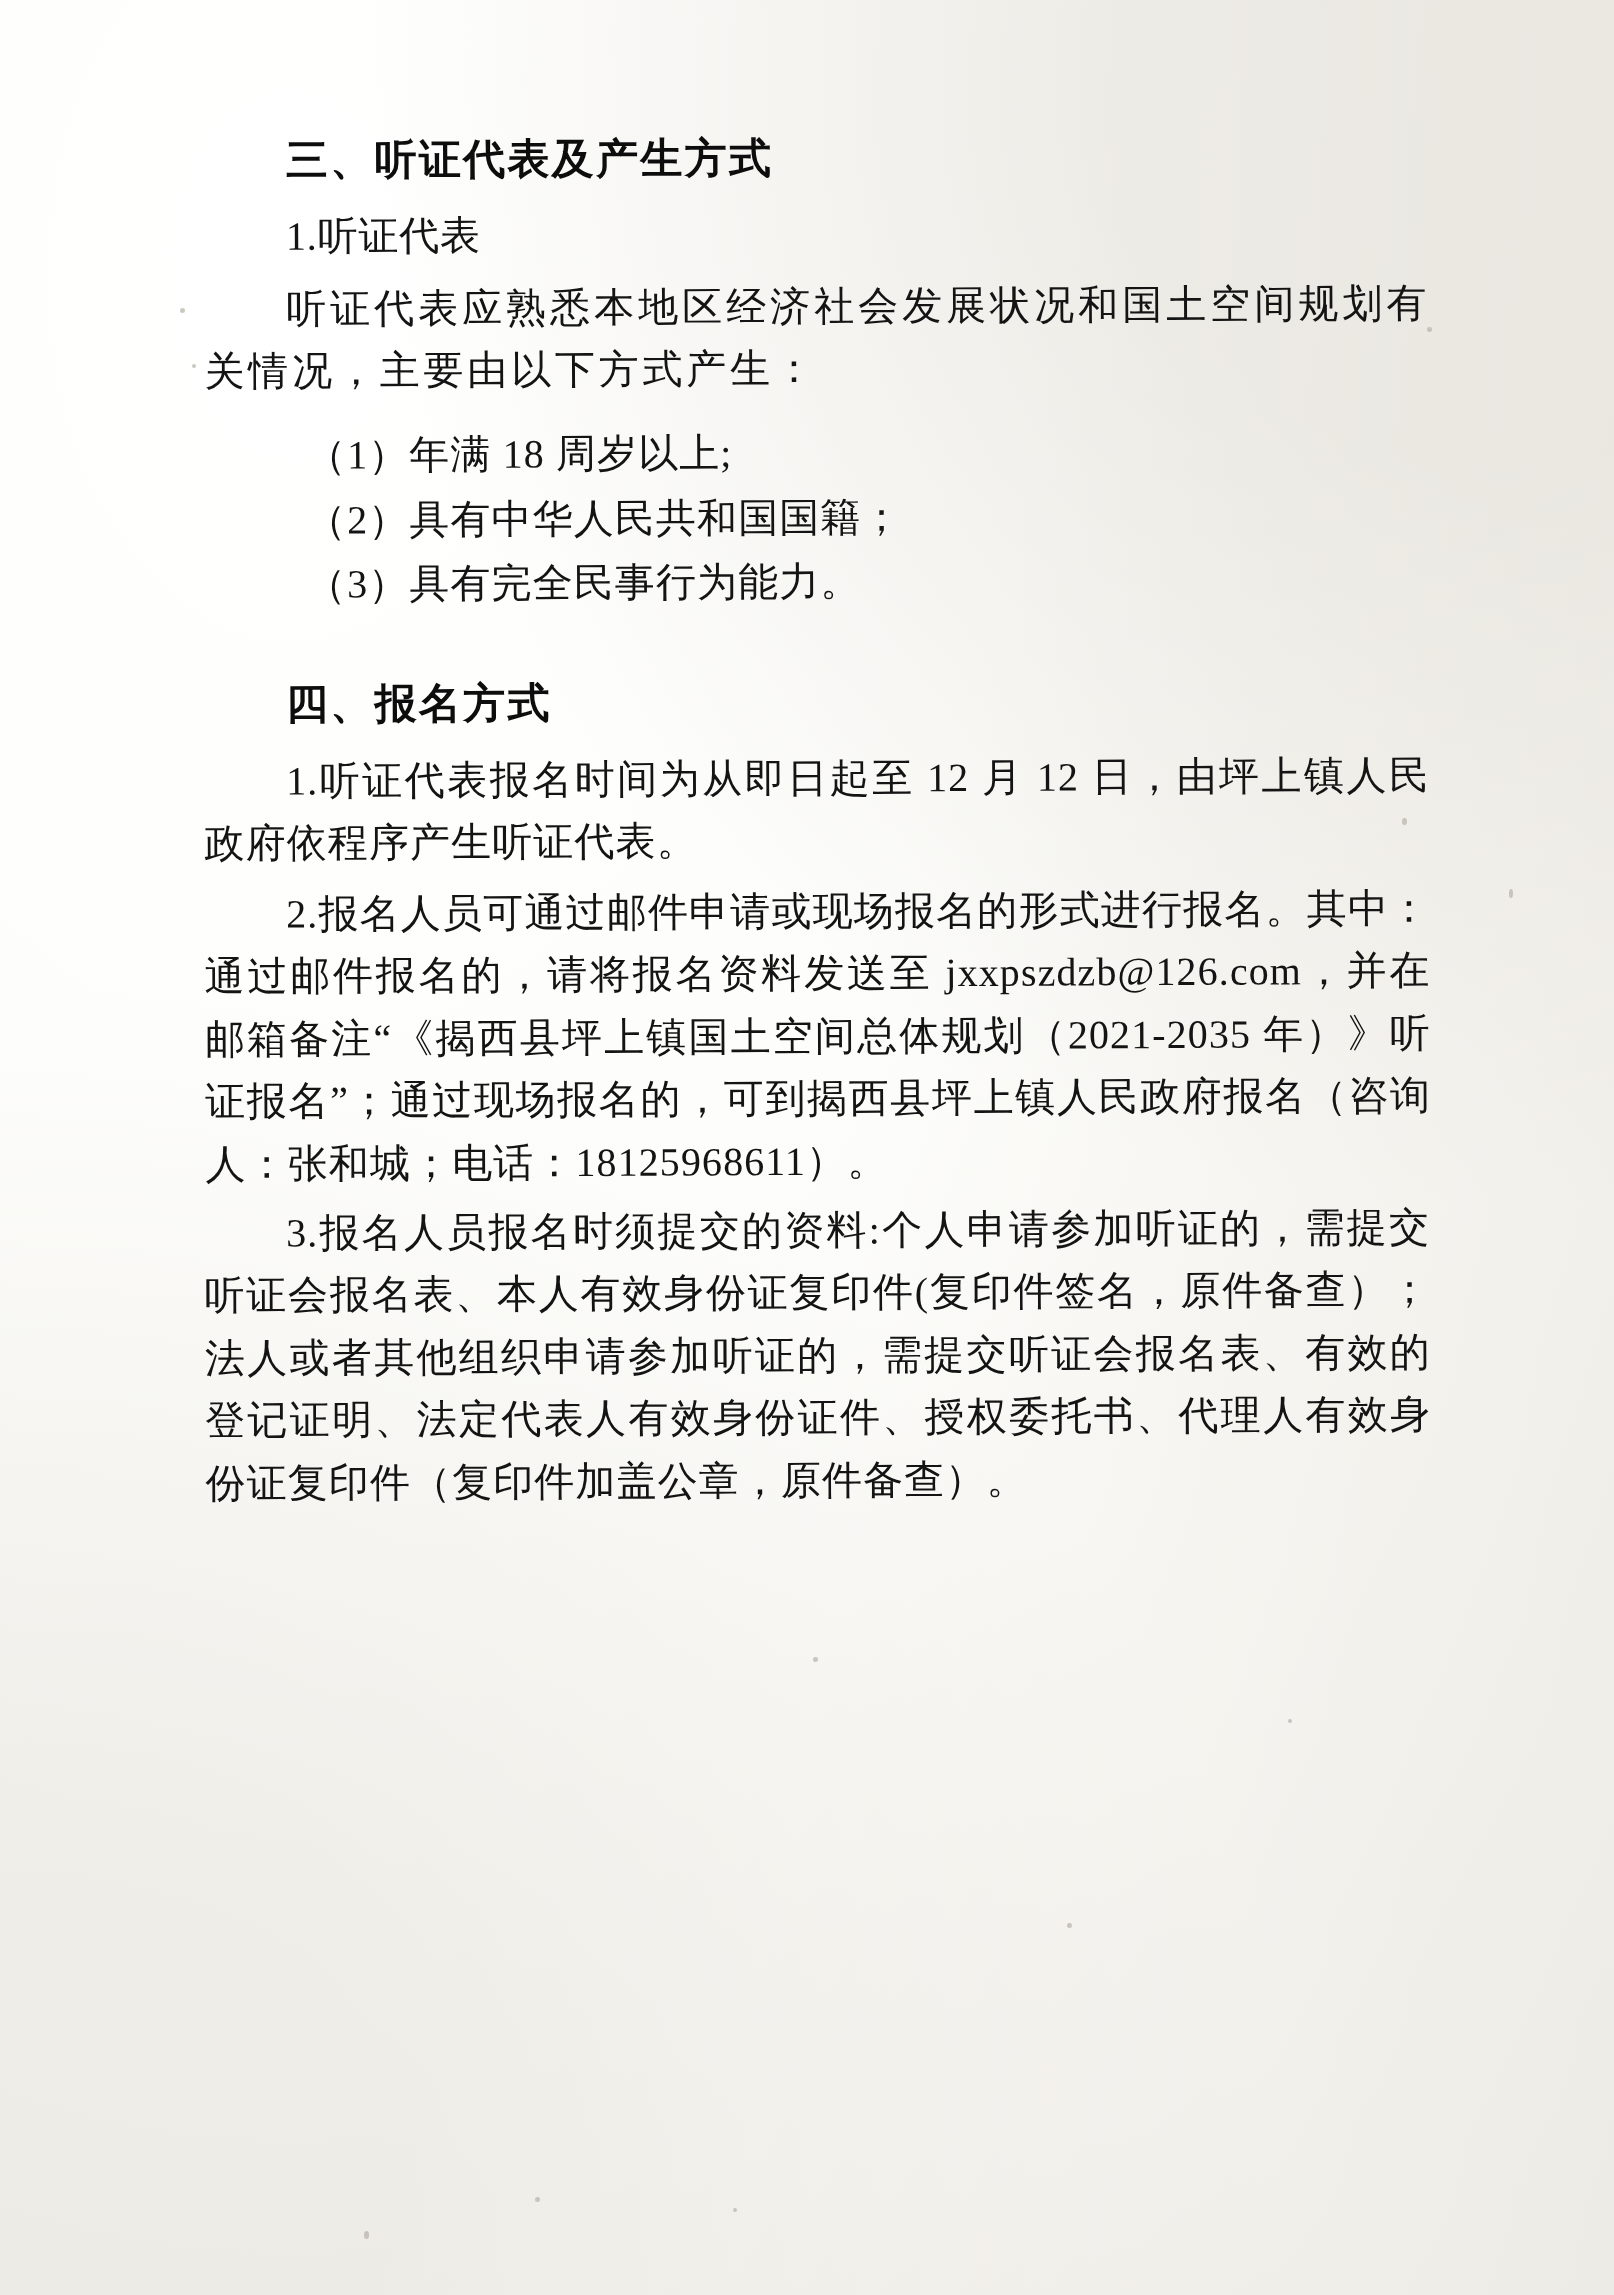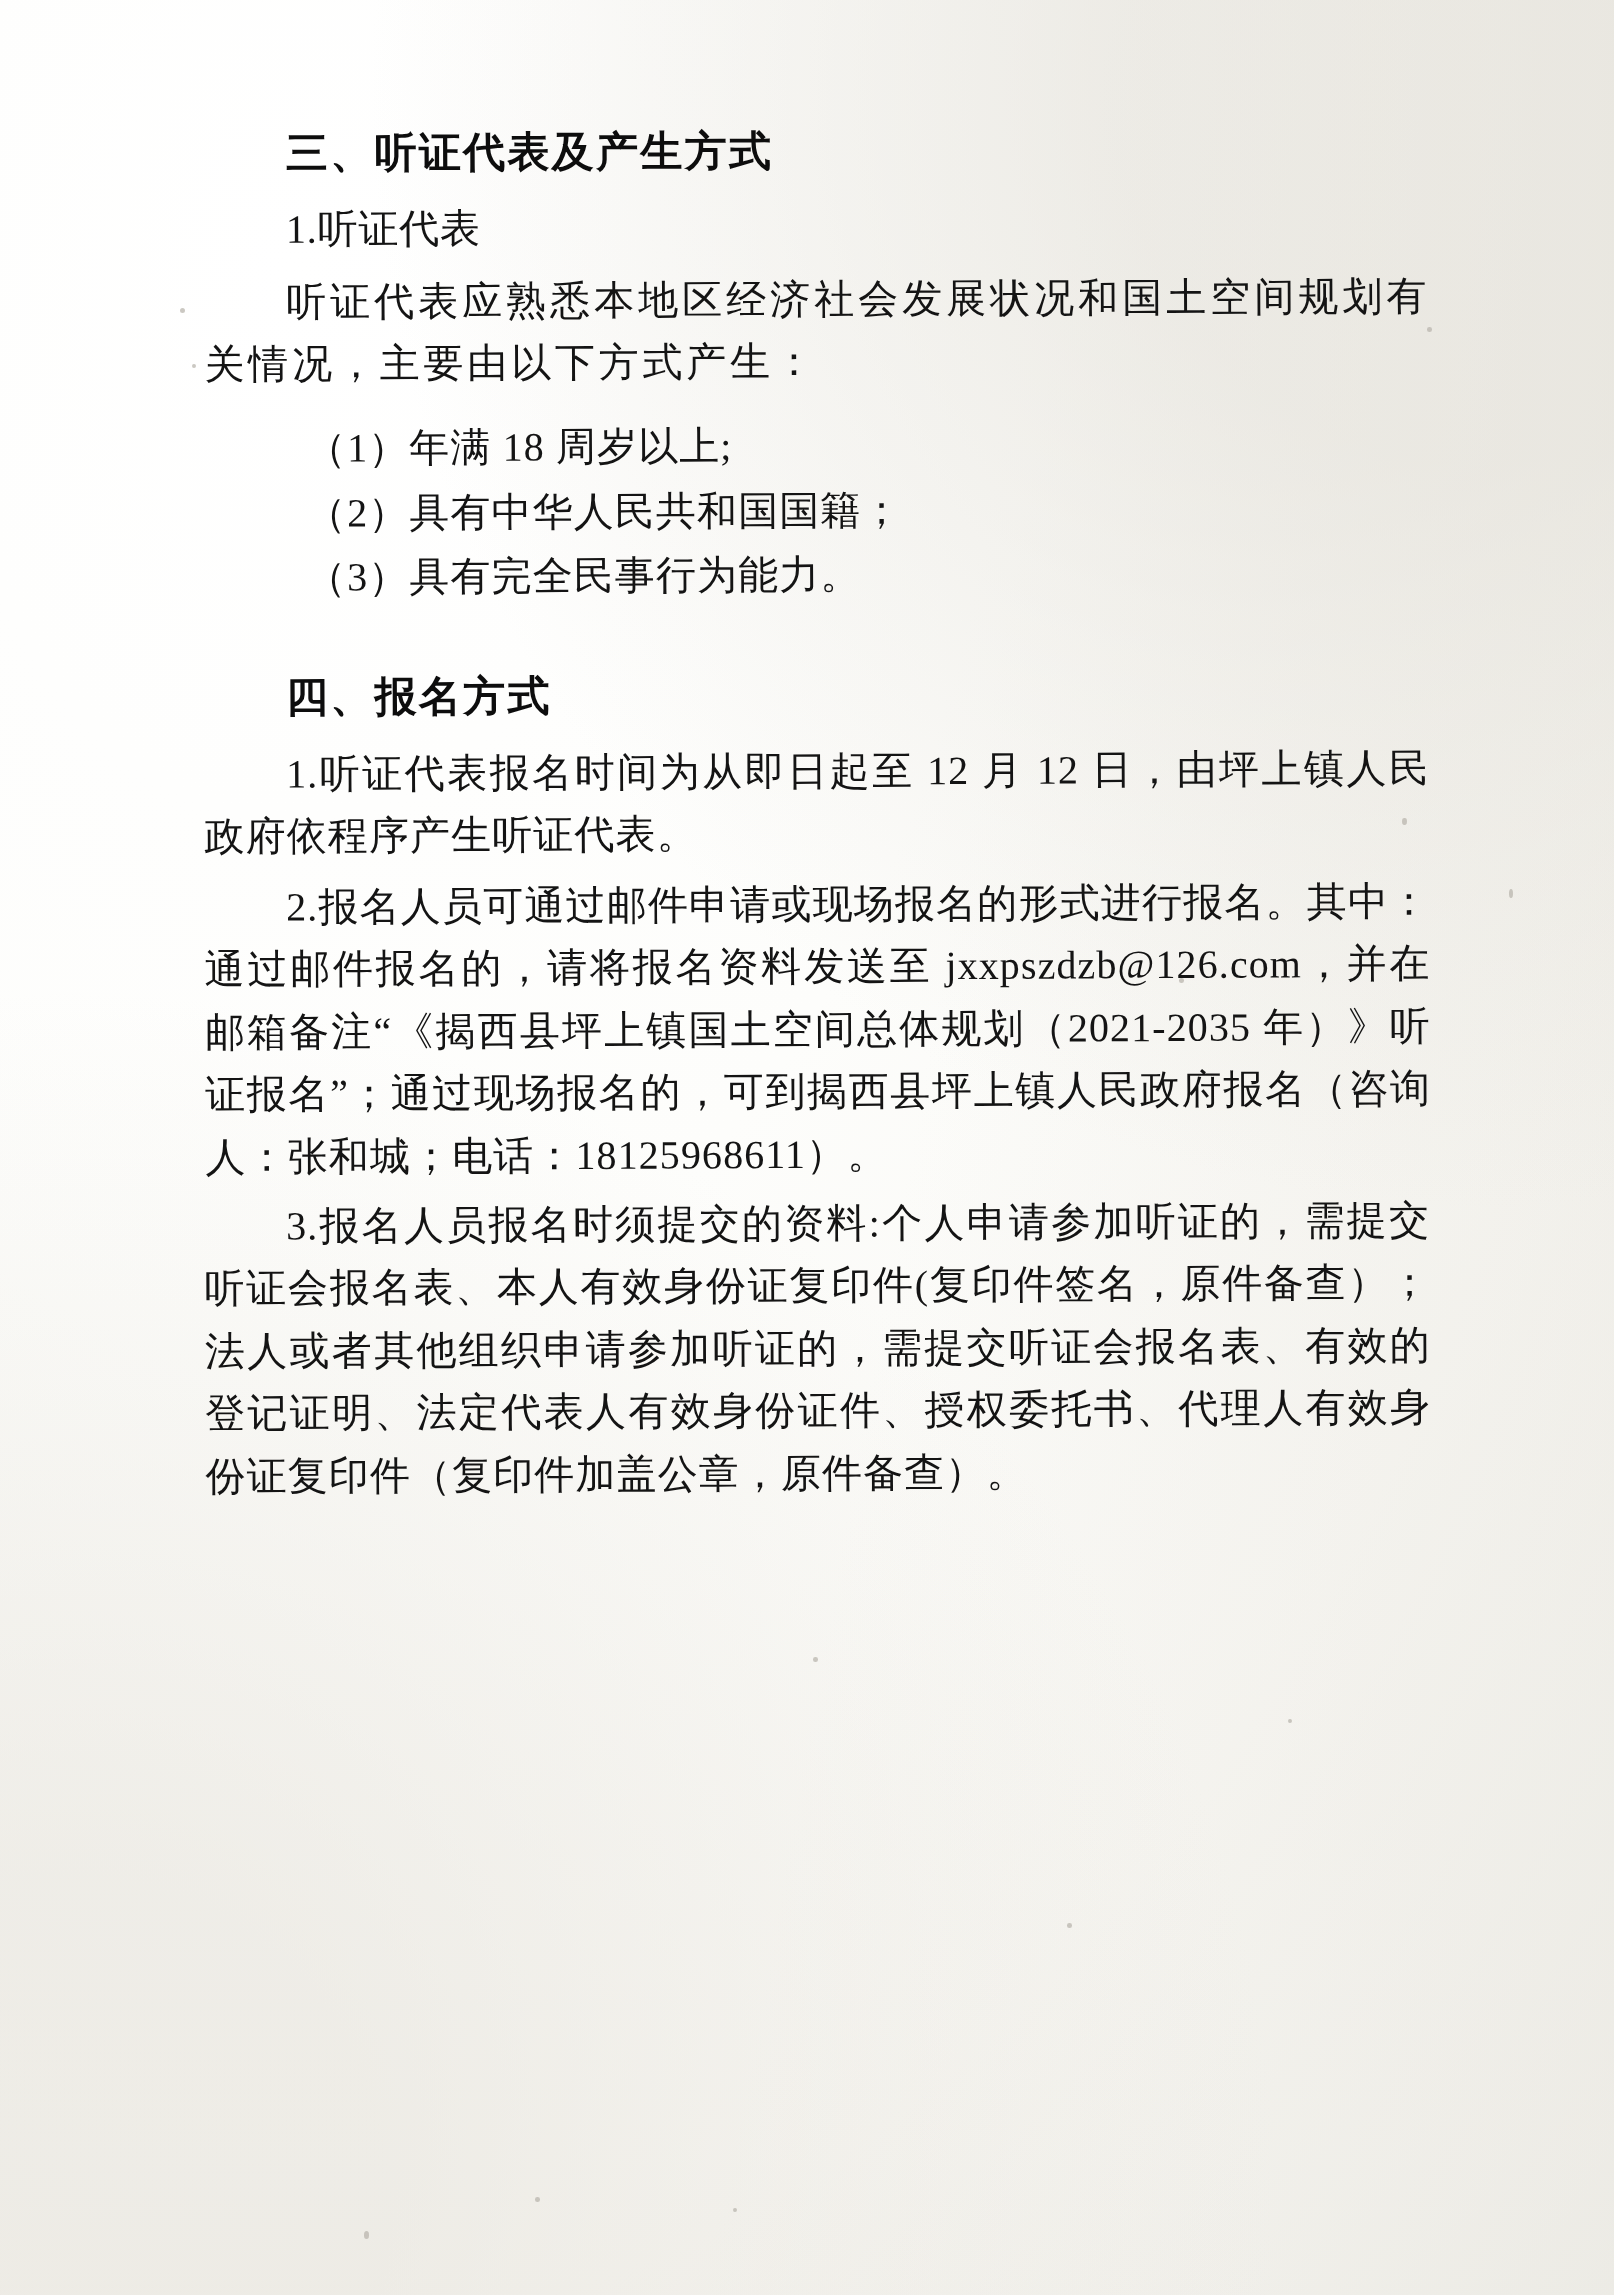--- a/index.html
+++ b/index.html
@@ -25,21 +25,21 @@
     inset: 0;
     background:
       radial-gradient(circle at 92% 4%, rgba(225,222,214,.55) 0 14%, rgba(255,255,255,0) 42%),
       radial-gradient(circle at 4% 96%, rgba(228,225,217,.5) 0 12%, rgba(255,255,255,0) 45%),
       linear-gradient(100deg, rgba(255,255,255,0) 55%, rgba(233,231,224,.45) 100%);
     pointer-events: none;
   }
   .content {
     position: absolute;
     left: 204px;
-    top: 124px;
+    top: 131px;
     width: 1226px;
   }
   .h-sec {
     font-family: "DejaVu Sans", "Liberation Sans", sans-serif;
     font-weight: 700;
     font-size: 42px;
     letter-spacing: 2.3px;
     margin: 0 0 23px 0;
     padding-left: 82px;
     line-height: 1.28;

